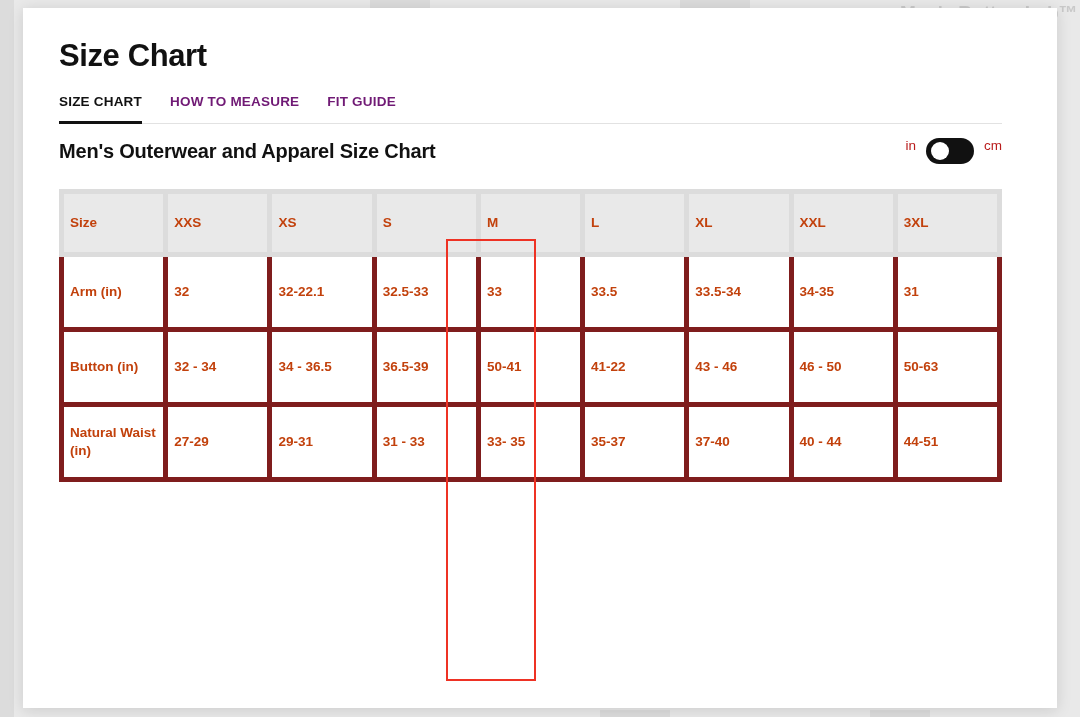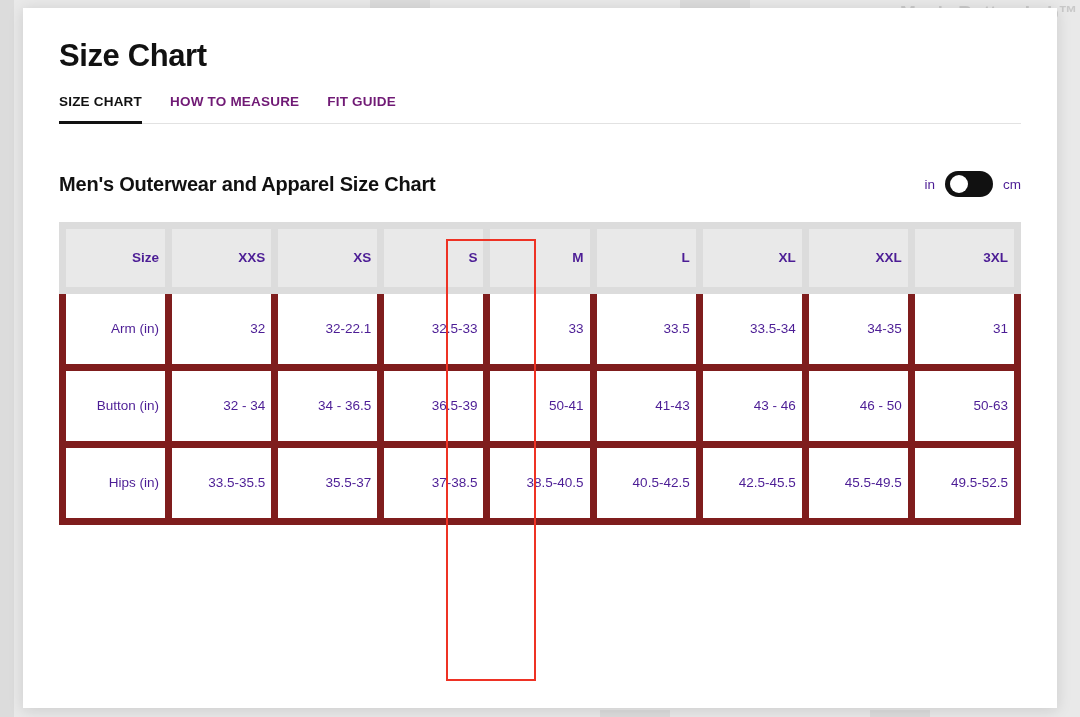--- a/index.html
+++ b/index.html
@@ -34,21 +34,21 @@
     position: absolute;
     left: 23px;
     top: 8px;
     width: 1034px;
     height: 700px;
     background: #ffffff;
     box-shadow: 0 2px 14px rgba(0,0,0,0.13);
     overflow: hidden;
   }
   .modal-inner {
-    padding: 30px 36px 0 36px;
+    padding: 30px 55px 0 36px;
   }
   .title {
     font-size: 31px;
     font-weight: bold;
     color: #111111;
     letter-spacing: -0.4px;
     margin: 0 0 20px 0;
   }
   .tabs {
     display: flex;
@@ -69,34 +69,34 @@
     text-transform: uppercase;
   }
   .tab.active {
     color: #111111;
     border-bottom: 3px solid #111111;
   }
   .section-head {
     display: flex;
     align-items: center;
     justify-content: space-between;
-    margin-top: 47px;
+    margin-top: 14px;
   }
   .section-title {
     font-size: 20px;
     font-weight: bold;
     color: #111111;
     letter-spacing: -0.2px;
   }
   .unit-toggle {
     display: flex;
-    align-items: center;
+    align-items: flex-start;
     gap: 10px;
     font-size: 13.5px;
-    color: #4c1d95;
+    color: #b91c1c;
   }
   .unit-label { font-weight: normal; }
   .switch {
     position: relative;
     width: 48px;
     height: 26px;
     background: #111111;
     border-radius: 13px;
     cursor: pointer;
   }
@@ -110,35 +110,36 @@
     background: #ffffff;
   }
   table.size-table {
     width: 100%;
     border-collapse: collapse;
     margin-top: 25px;
     table-layout: fixed;
   }
   table.size-table th,
   table.size-table td {
-    border: 7px solid #7f1d1d;
-    text-align: right;
+    border: 5px solid #7f1d1d;
+    text-align: left;
     font-size: 13.5px;
-    color: #4c1d95;
+    color: #c2410c;
     padding: 0 6px;
     line-height: 1.35;
   }
   table.size-table thead th {
     background: #e9e9e9;
     font-weight: bold;
     height: 58px;
     border-color: #dcdcdc;
   }
   table.size-table tbody td {
     height: 70px;
+    font-weight: bold;
   }
   table.size-table tbody td.rowhead {
     width: 196px;
   }
   .highlight-box {
     position: absolute;
     border: 2px solid #ee3224;
     pointer-events: none;
     box-sizing: border-box;
   }
@@ -202,35 +203,35 @@
             <td>33.5-34</td>
             <td>34-35</td>
             <td>31</td>
           </tr>
           <tr>
             <td class="rowhead">Button (in)</td>
             <td>32 - 34</td>
             <td>34 - 36.5</td>
             <td>36.5-39</td>
             <td>50-41</td>
-            <td>41-43</td>
+            <td>41-22</td>
             <td>43 - 46</td>
             <td>46 - 50</td>
             <td>50-63</td>
           </tr>
           <tr>
-            <td class="rowhead">Hips (in)</td>
-            <td>33.5-35.5</td>
-            <td>35.5-37</td>
-            <td>37-38.5</td>
-            <td>38.5-40.5</td>
-            <td>40.5-42.5</td>
-            <td>42.5-45.5</td>
-            <td>45.5-49.5</td>
-            <td>49.5-52.5</td>
+            <td class="rowhead">Natural Waist (in)</td>
+            <td>27-29</td>
+            <td>29-31</td>
+            <td>31 - 33</td>
+            <td>33- 35</td>
+            <td>35-37</td>
+            <td>37-40</td>
+            <td>40 - 44</td>
+            <td>44-51</td>
           </tr>
         </tbody>
       </table>
 
     </div>
 
     <div class="highlight-box" style="left:423px; top:231px; width:90px; height:442px; border-color:#ee3224;"></div>
   </div>
 
 </div>

